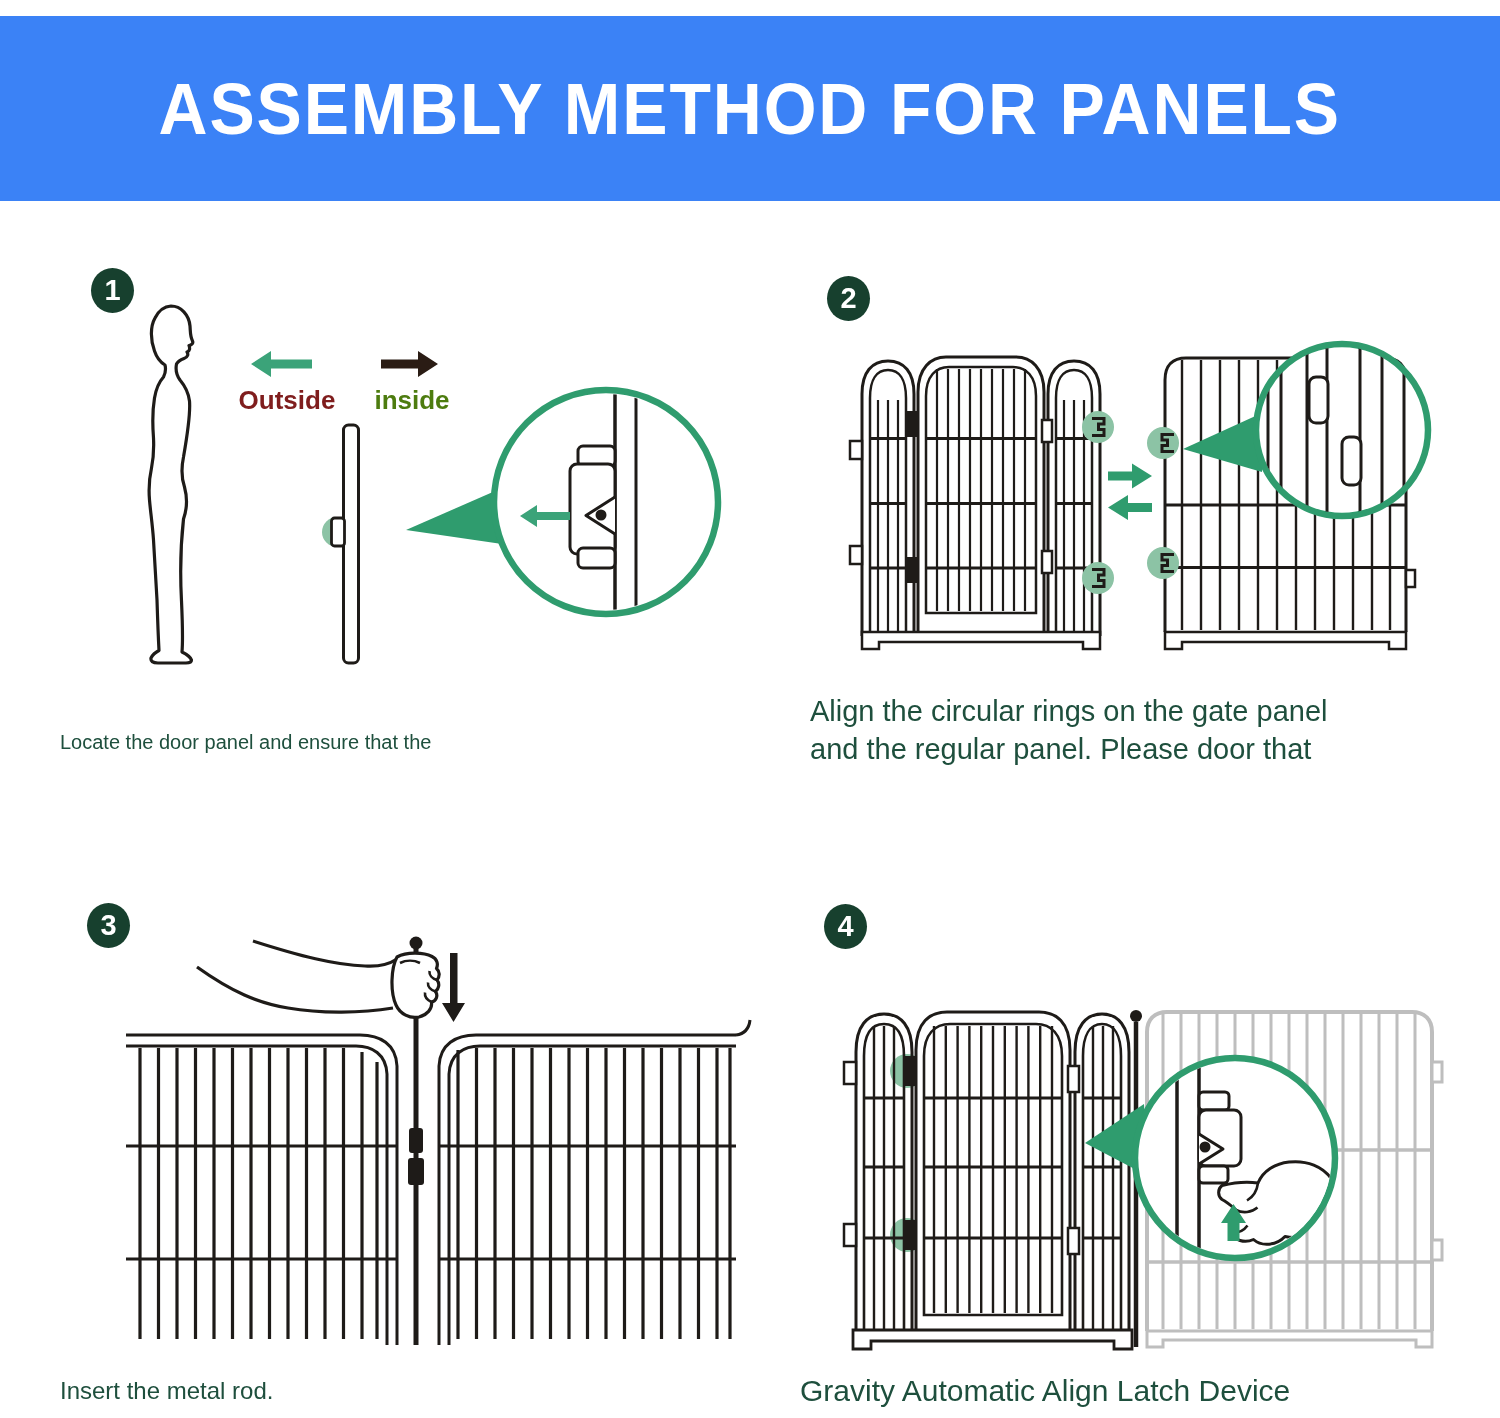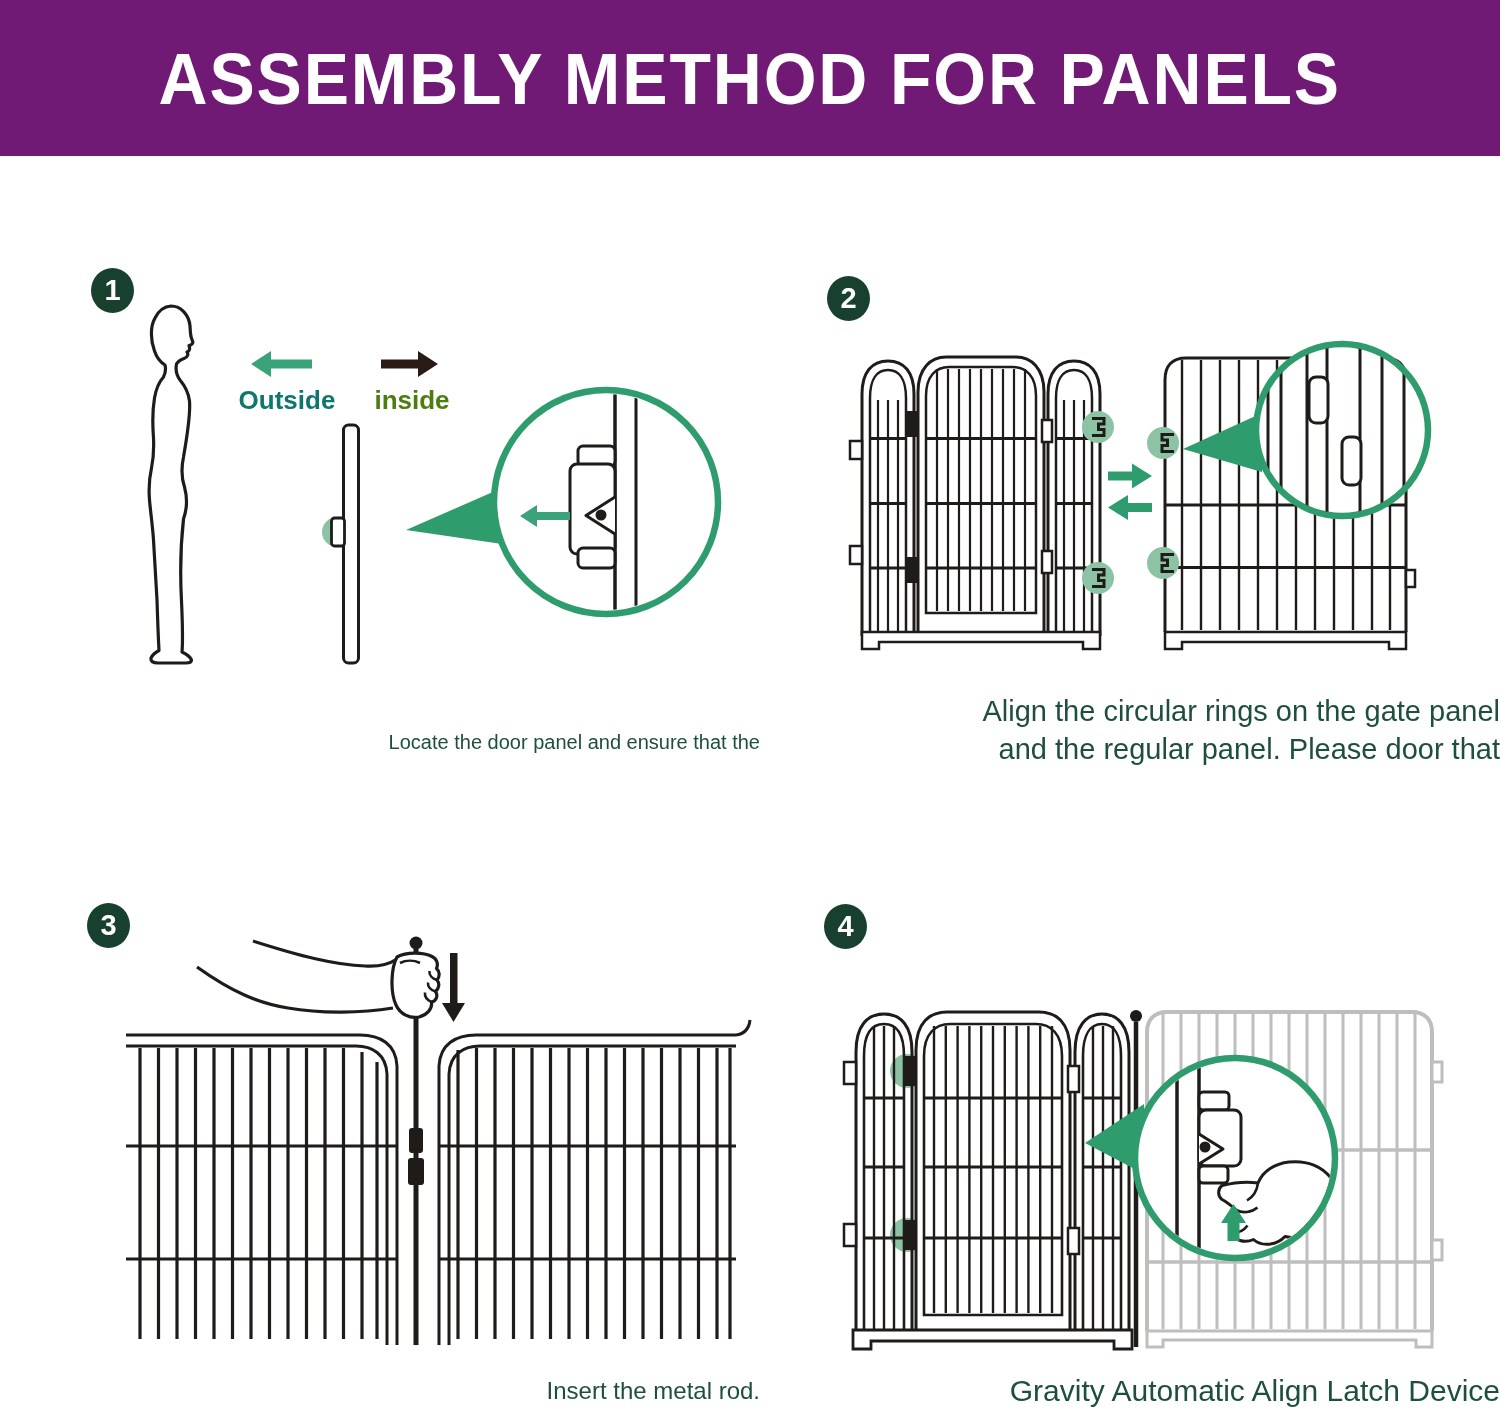--- a/index.html
+++ b/index.html
@@ -1,27 +1,27 @@
 <!DOCTYPE html>
 <html><head>
 <meta charset="utf-8">
 <style>
   html,body{margin:0;padding:0;background:#fff;}
   .page{position:relative;width:1500px;height:1418px;background:#ffffff;overflow:hidden;
         font-family:"Liberation Sans",sans-serif;}
-  .header{position:absolute;left:0;top:0;width:1500px;height:156px;background:#701a75;
+  .header{position:absolute;left:0;top:16px;width:1500px;height:185px;background:#3b82f6;
           display:flex;align-items:center;justify-content:center;}
   .header h1{margin:0;color:#ffffff;font-size:73px;font-weight:bold;letter-spacing:2px;
              transform:scaleX(0.93);white-space:nowrap;}
   .badge{position:absolute;width:43px;height:45px;border-radius:50%;background:#17402E;
          color:#fff;font-size:29px;font-weight:bold;display:flex;align-items:center;justify-content:center;}
   .dir-label{position:absolute;width:140px;text-align:center;font-size:26px;font-weight:bold;}
-  .outside{color:#0f766e;}
+  .outside{color:#7f1d1d;}
   .inside{color:#4d7c0f;}
-  .caption{position:absolute;text-align:right;color:#1E4F3D;font-weight:500;}
+  .caption{position:absolute;text-align:left;color:#1E4F3D;font-weight:500;}
   .cap1{left:60px;top:724px;width:700px;font-size:20px;line-height:37px;}
   .cap2{left:810px;top:692px;width:690px;font-size:29px;line-height:38px;}
   .cap3{left:60px;top:1372px;width:700px;font-size:24px;line-height:38px;}
   .cap4{left:800px;top:1372px;width:700px;font-size:30px;line-height:38px;}
   .cap-line{display:block;}
   svg{position:absolute;display:block;}
   .ln{stroke:#1E1B18;fill:none;}
   .lnf{stroke:#1E1B18;fill:#ffffff;}
   .gray{stroke:#BEBEBE;fill:none;}
   .grayf{stroke:#BEBEBE;fill:#ffffff;}

